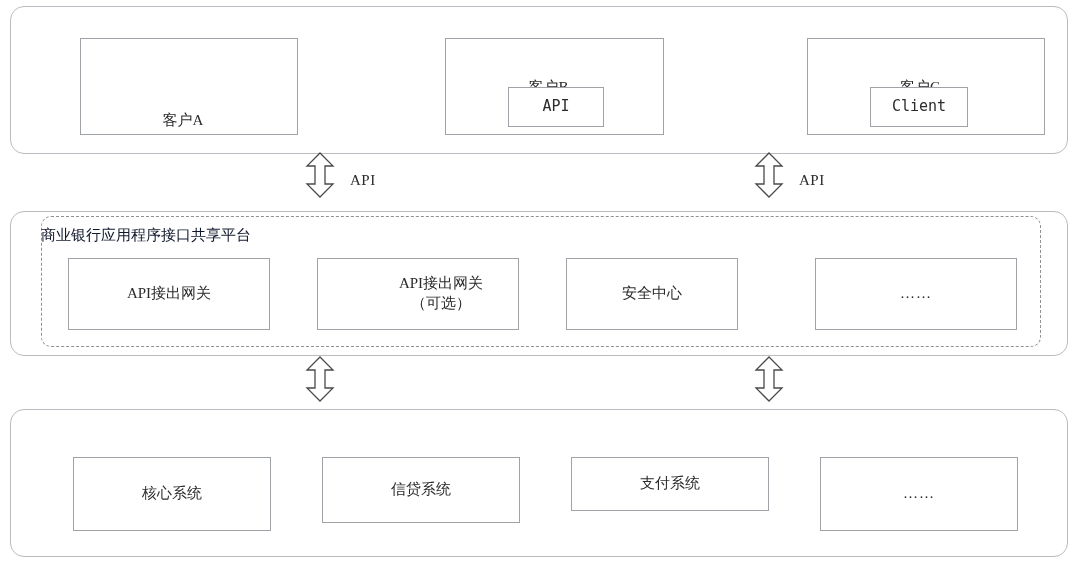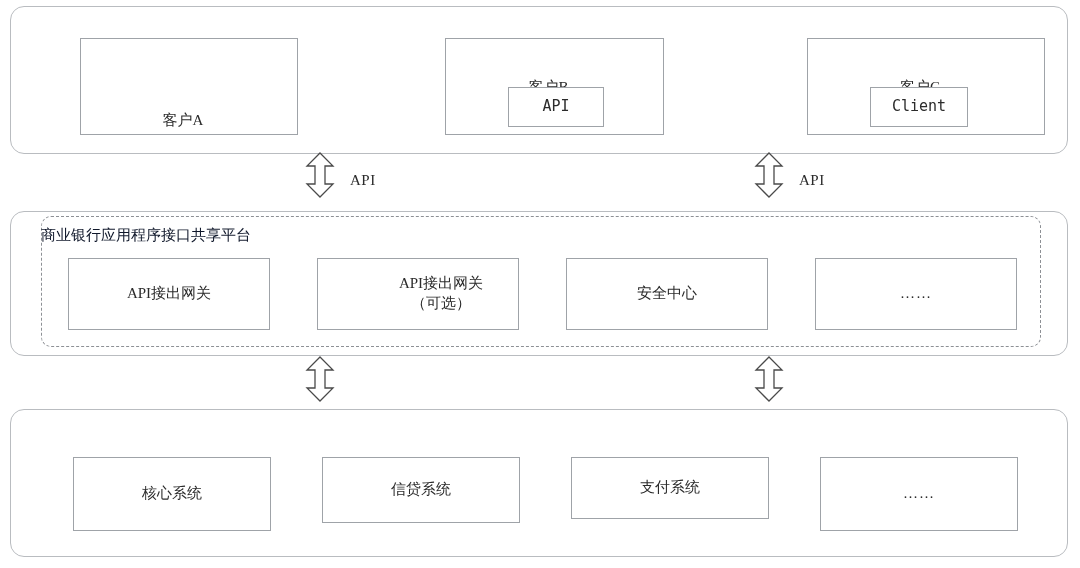--- a/index.html
+++ b/index.html
@@ -91,27 +91,27 @@
     text-align: center;
   }
   #client-b-chip { left: 62px; top: 48px; width: 96px; height: 40px;
                    font-family: "DejaVu Sans Mono", "Liberation Mono", monospace; font-size: 15px; }
   #client-c-chip { left: 62px; top: 48px; width: 98px; height: 40px;
                    font-family: "DejaVu Sans Mono", "Liberation Mono", monospace; font-size: 15px; }
 
   
   #node-ingress  { left: 68px;  top: 258px; width: 202px; height: 72px; }
   #node-egress   { left: 317px; top: 258px; width: 202px; height: 72px; padding-left: 46px; }
-  #node-security { left: 566px; top: 258px; width: 202px; height: 72px; }
+  #node-security { left: 566px; top: 258px; width: 172px; height: 72px; }
   #node-more-mid { left: 815px; top: 258px; width: 202px; height: 72px; }
 
   
   #node-core     { left: 73px;  top: 457px; width: 198px; height: 74px; }
   #node-credit   { left: 322px; top: 457px; width: 198px; height: 66px; }
-  #node-payment  { left: 571px; top: 457px; width: 198px; height: 62px; }
+  #node-payment  { left: 571px; top: 457px; width: 198px; height: 54px; }
   #node-more-bot { left: 820px; top: 457px; width: 198px; height: 74px; }
 
   .platform-title {
     position: absolute;
     left: 41px;
     width: 1000px;
     top: 226px;
     text-align: left;
     font-size: 15px;
     font-family: "Liberation Serif", "DejaVu Serif", serif;

